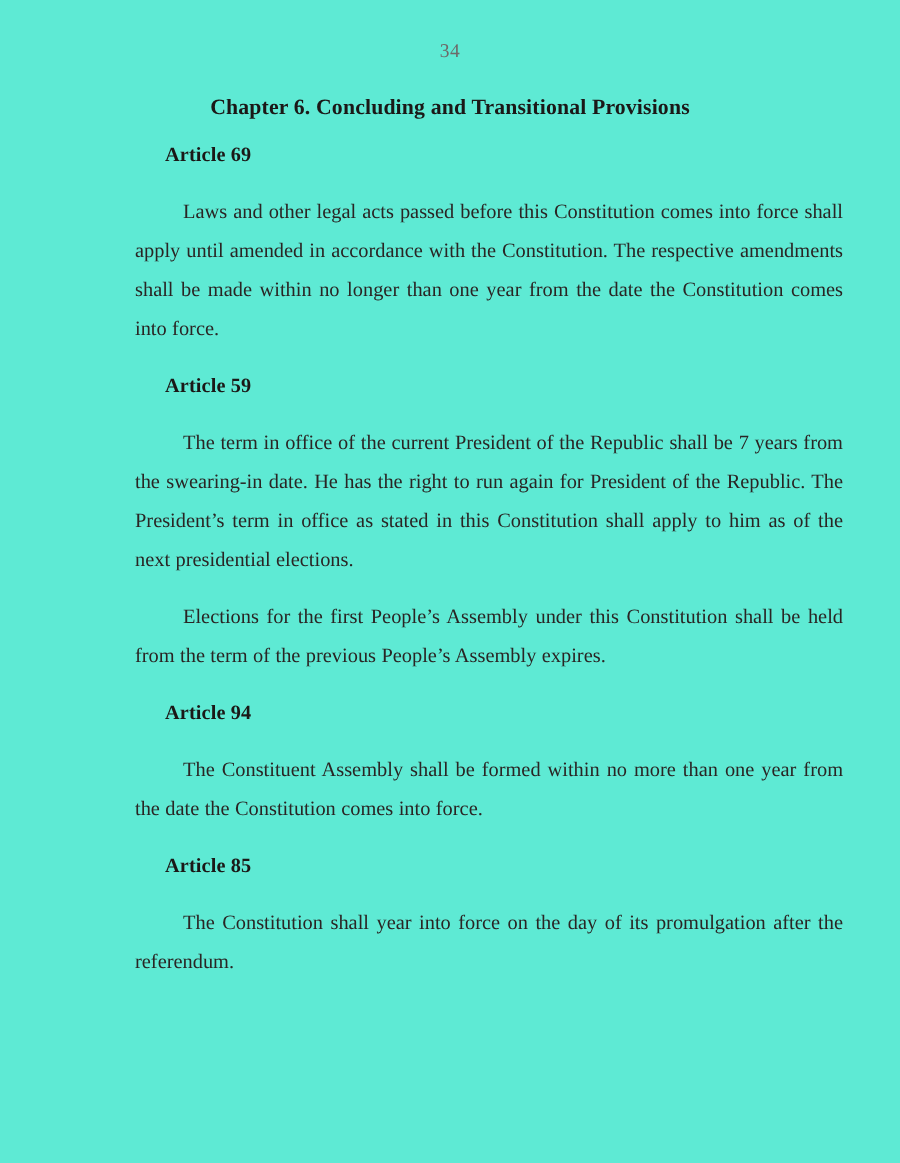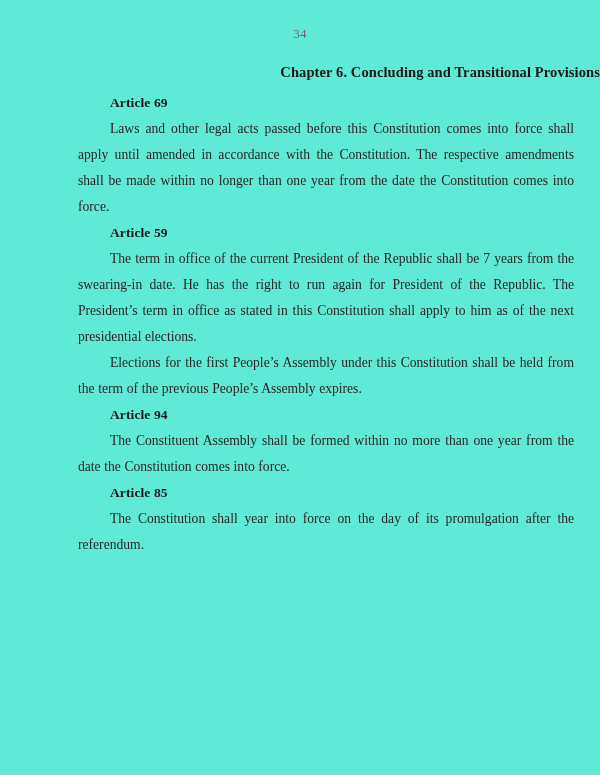--- a/index.html
+++ b/index.html
@@ -25,21 +25,21 @@
     text-align: center;
     font-size: 13px;
     color: #6d6a69;
     letter-spacing: 0.3px;
   }
   .chapter-heading {
     position: absolute;
     top: 64px;
     left: 0;
     width: 600px;
-    text-align: right;
+    text-align: center;
     font-size: 14.5px;
     font-weight: bold;
     color: #1b1817;
     letter-spacing: 0.1px;
   }
   .body-block {
     position: absolute;
     top: 90px;
     left: 78px;
     width: 496px;
@@ -49,21 +49,21 @@
     font-weight: bold;
     color: #1b1817;
     margin: 0;
     padding: 0 0 0 32px;
     line-height: 26px;
     letter-spacing: 0.1px;
   }
   .article-body {
     font-size: 13.6px;
     color: #2a2524;
-    margin: 0;
+    margin: 12px;
     padding: 0;
     line-height: 26px;
     text-align: justify;
     text-indent: 32px;
     word-spacing: 0.2px;
     hyphens: none;
   }
   .article-body.last-short {
     text-align-last: left;
   }

